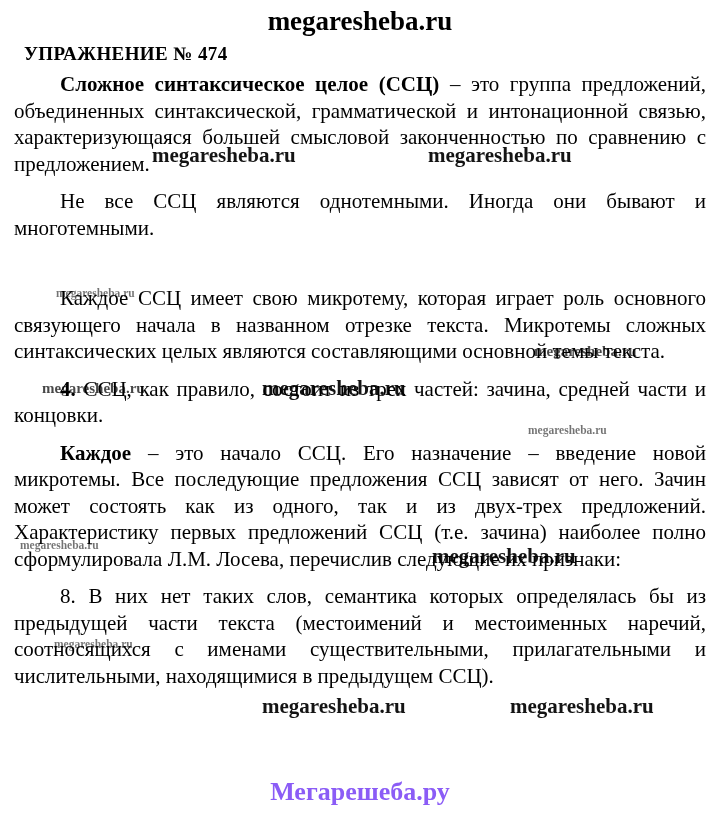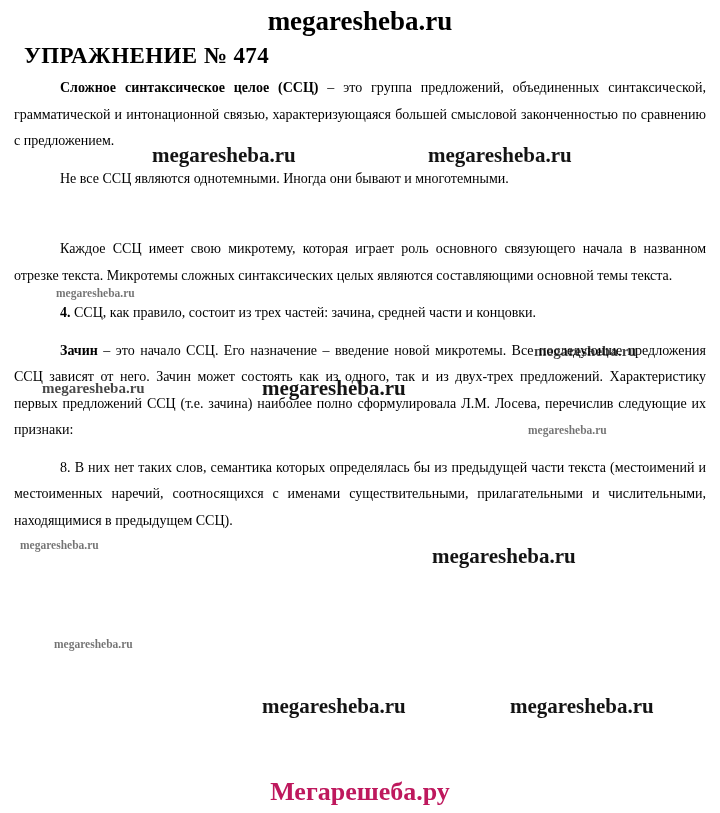--- a/index.html
+++ b/index.html
@@ -34,31 +34,31 @@
   }
   .footer-title {
     text-align: center;
     font-family: "Liberation Serif", serif;
     font-weight: bold;
     font-size: 26px;
     position: absolute;
     left: 0;
     right: 0;
     bottom: 12px;
-    color: #be185d;
+    color: #8b5cf6;
   }
   .exercise-heading {
     font-weight: bold;
-    font-size: 23px;
+    font-size: 19px;
     letter-spacing: 0.4px;
     margin: 2px 0 6px 10px;
     font-family: "Liberation Serif", serif;
   }
   .body-text {
-    font-size: 14px;
+    font-size: 21px;
     line-height: 26.5px;
     text-align: justify;
     text-justify: inter-word;
     margin: 0 0 11px 0;
     hyphens: none;
   }
   .body-text .indent {
     display: inline-block;
     width: 46px;
   }
@@ -97,21 +97,21 @@
 
   <p class="body-text">
     <span class="indent"></span><span>Каждое ССЦ имеет свою микротему, которая играет роль основного связующего начала в названном отрезке текста. Микротемы сложных синтаксических целых являются составляющими основной темы текста.</span>
   </p>
 
   <p class="body-text">
     <span class="indent"></span><b>4.</b><span> ССЦ, как правило, состоит из трех частей: зачина, средней части и концовки.</span>
   </p>
 
   <p class="body-text">
-    <span class="indent"></span><b>Зачин</b><span> – это начало ССЦ. Его назначение – введение новой микротемы. Все последующие предложения ССЦ зависят от него. Зачин может состоять как из одного, так и из двух-трех предложений. Характеристику первых предложений ССЦ (т.е. зачина) наиболее полно сформулировала Л.М. Лосева, перечислив следующие их признаки:</span>
+    <span class="indent"></span><b>Каждое</b><span> – это начало ССЦ. Его назначение – введение новой микротемы. Все последующие предложения ССЦ зависят от него. Зачин может состоять как из одного, так и из двух-трех предложений. Характеристику первых предложений ССЦ (т.е. зачина) наиболее полно сформулировала Л.М. Лосева, перечислив следующие их признаки:</span>
   </p>
 
   <p class="body-text">
     <span class="indent"></span><span>8. В них нет таких слов, семантика которых определялась бы из предыдущей части текста (местоимений и местоименных наречий, соотносящихся с именами существительными, прилагательными и числительными, находящимися в предыдущем ССЦ).</span>
   </p>
 
 
 
   <div class="footer-title">Мегарешеба.ру</div>
 

